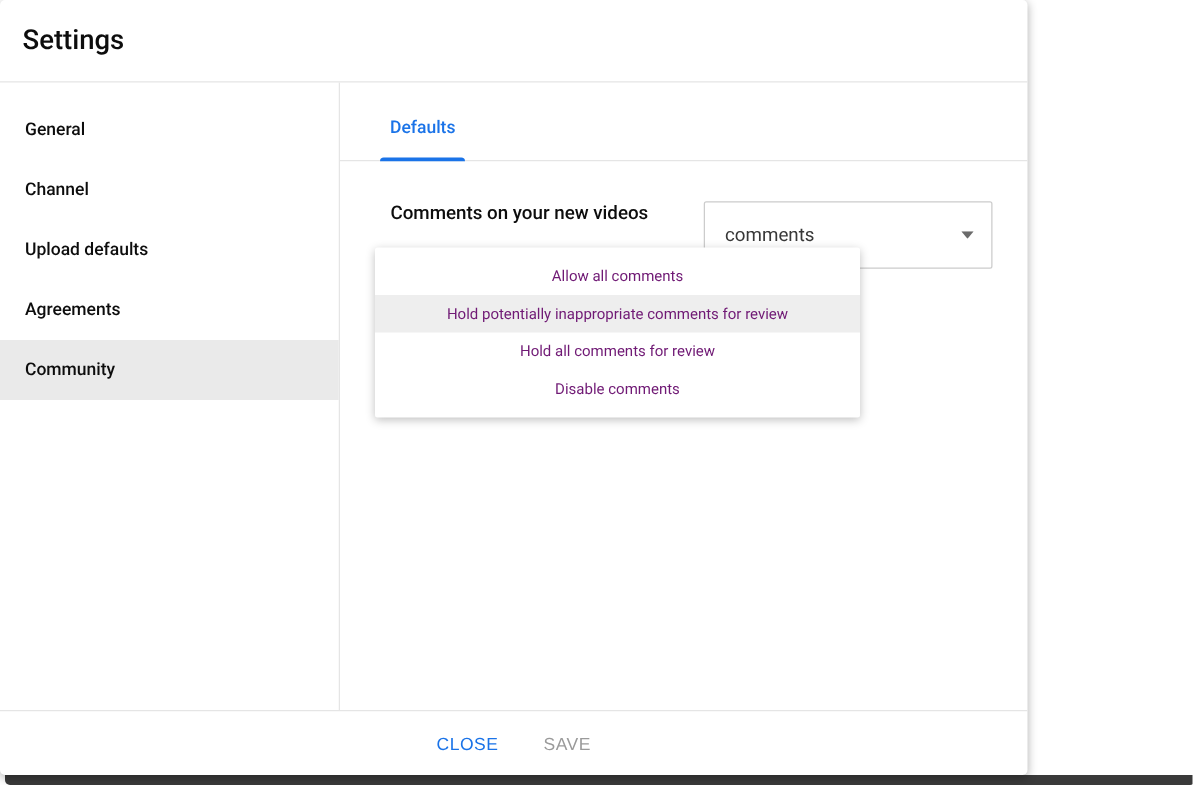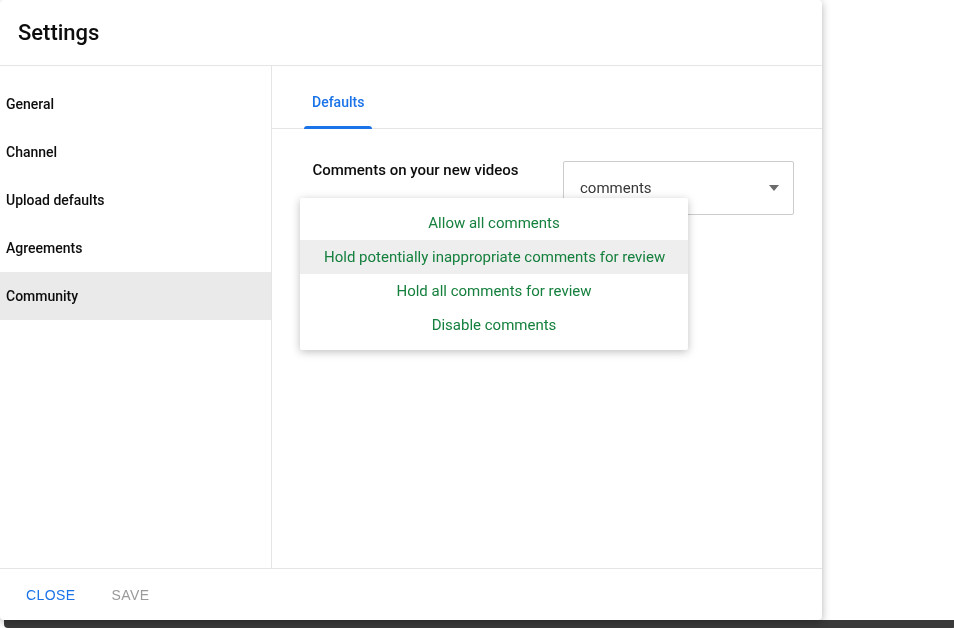--- a/index.html
+++ b/index.html
@@ -34,21 +34,21 @@
     display: flex;
     border-top: 1px solid #e5e5e5;
     min-height: 0;
   }
   .sidebar {
     width: 272px;
     border-right: 1px solid #e5e5e5;
     padding-top: 14px;
   }
   .sidebar-item {
-    padding: 0 6px;
+    padding: 0 20px;
     height: 48px;
     display: flex;
     align-items: center;
     font-size: 14px;
     font-weight: 500;
     color: #0d0d0d;
     cursor: pointer;
   }
   .sidebar-item.selected {
     background: #eaeaea;
@@ -130,34 +130,34 @@
     top: -5px;
     width: 388px;
     background: #fff;
     box-shadow: 0 2px 8px rgba(0,0,0,0.25);
     border-radius: 2px;
     padding: 8px 0;
     z-index: 10;
   }
   .dropdown-item {
     padding: 8px 24px;
-    font-size: 15px;
-    color: #15803d;
+    font-size: 12px;
+    color: #701a75;
     cursor: pointer;
     white-space: nowrap;
   }
   .dropdown-item.highlight {
     background: #eee;
   }
   .dialog-footer {
     border-top: 1px solid #e5e5e5;
     height: 52px;
     display: flex;
     align-items: center;
-    justify-content: flex-start;
+    justify-content: center;
     padding: 0 22px;
     gap: 28px;
   }
   .footer-btn {
     font-size: 14px;
     font-weight: 500;
     letter-spacing: 0.4px;
     background: none;
     border: none;
     cursor: pointer;

